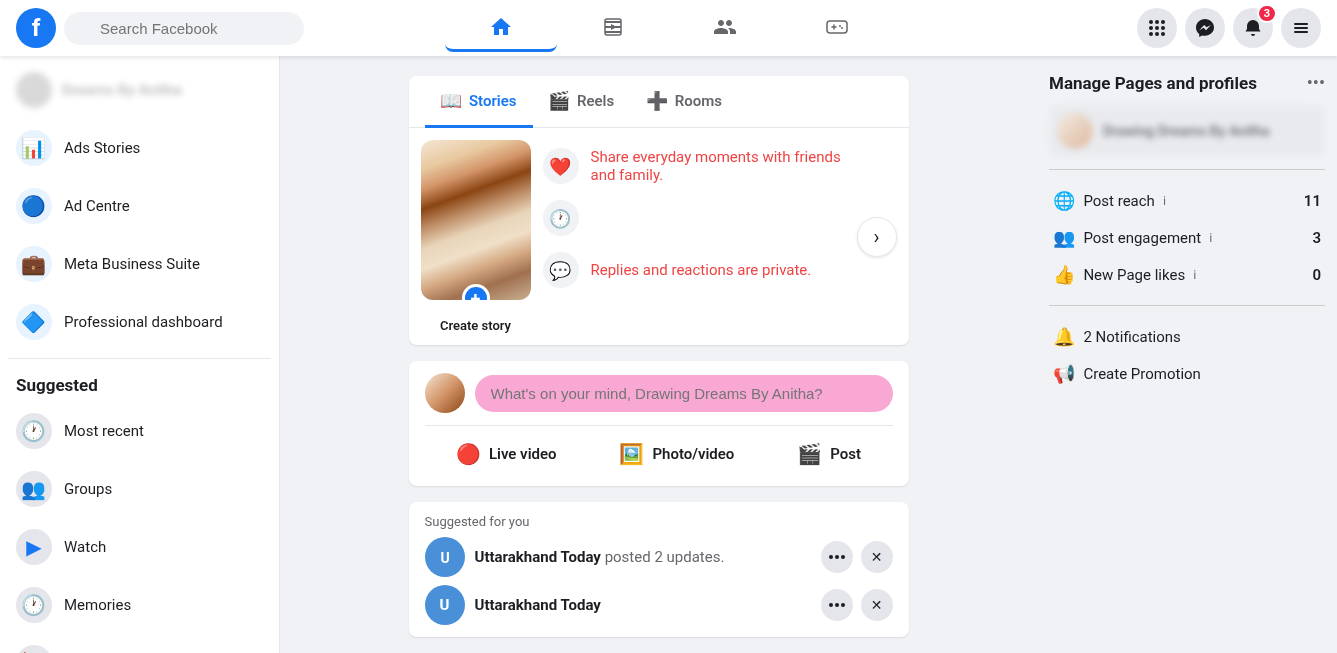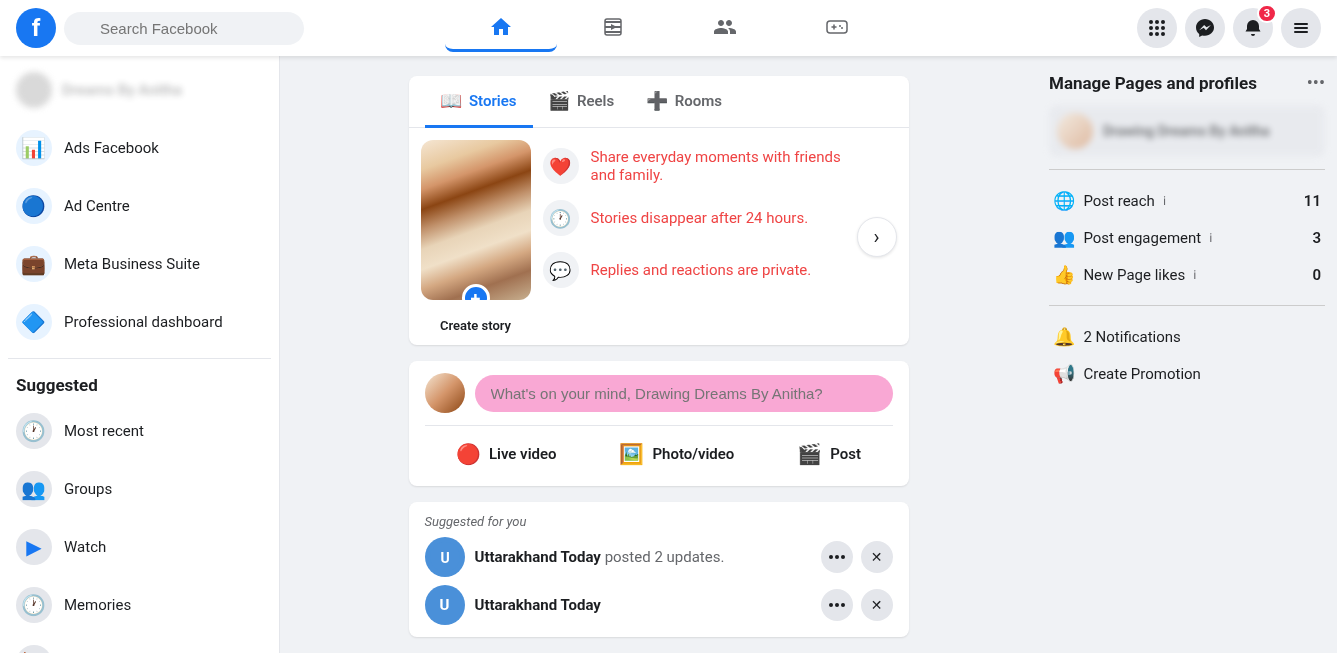--- a/index.html
+++ b/index.html
@@ -149,21 +149,21 @@
     .post-box-divider { border: none; border-top: 1px solid #e4e6eb; margin-bottom: 8px; }
     .post-box-actions { display: flex; justify-content: space-around; }
     .post-action {
       display: flex; align-items: center; gap: 8px; padding: 8px 16px;
       border-radius: 8px; cursor: pointer; font-size: 15px; font-weight: 600;
     }
     .post-action-icon { font-size: 20px; }
 
     
     .suggested-card { width: 100%; max-width: 500px; }
-    .suggested-header { padding: 12px 16px 8px; font-size: 13px; color: #65676b; font-style: italic; }
+    .suggested-header { padding: 12px 16px 8px; font-size: 13px; color: #65676b; }
     .suggested-post-header {
       display: flex; align-items: center; justify-content: space-between;
       padding: 0 16px 8px;
     }
     .suggested-post-info { display: flex; align-items: center; gap: 10px; }
     .suggested-avatar { width: 40px; height: 40px; border-radius: 50%; overflow: hidden; background: #e4e6eb; flex-shrink: 0; }
     .suggested-name-area { display: flex; flex-direction: column; }
     .suggested-name { font-weight: 700; font-size: 15px; color: #1c1e21; }
     .suggested-actions { display: flex; gap: 8px; }
     .suggested-close-btn { width: 32px; height: 32px; border-radius: 50%; background: #e4e6eb; display: flex; align-items: center; justify-content: center; cursor: pointer; font-size: 14px; color: #1c1e21; }
@@ -299,21 +299,21 @@
 <div class="main-layout">
 
   <aside class="left-sidebar">
     <div class="profile-item blurred">
       <div class="profile-avatar"></div>
       <span class="profile-name">Dreams By Anitha</span>
     </div>
 
     <div class="sidebar-item">
       <div class="sidebar-icon" style="background:#e7f3ff; color:#1877f2; font-size:20px;">📊</div>
-      <span class="sidebar-label">Ads Facebook</span>
+      <span class="sidebar-label">Ads Stories</span>
     </div>
     <div class="sidebar-item">
       <div class="sidebar-icon" style="background:#e7f3ff; color:#1877f2; font-size:20px;">🔵</div>
       <span class="sidebar-label">Ad Centre</span>
     </div>
     <div class="sidebar-item">
       <div class="sidebar-icon" style="background:#e7f3ff; color:#1877f2; font-size:20px;">💼</div>
       <span class="sidebar-label">Meta Business Suite</span>
     </div>
     <div class="sidebar-item">
@@ -375,21 +375,20 @@
           <div class="story-label">Create story</div>
         </div>
 
         <div class="stories-info">
           <div class="stories-info-item">
             <div class="stories-info-icon">❤️</div>
             <span class="stories-info-text">Share everyday moments with friends and family.</span>
           </div>
           <div class="stories-info-item">
             <div class="stories-info-icon">🕐</div>
-            <span class="stories-info-text">Stories disappear after 24 hours.</span>
           </div>
           <div class="stories-info-item">
             <div class="stories-info-icon">💬</div>
             <span class="stories-info-text">Replies and reactions are private.</span>
           </div>
         </div>
 
         <div class="stories-next-btn">›</div>
       </div>
     </div>

